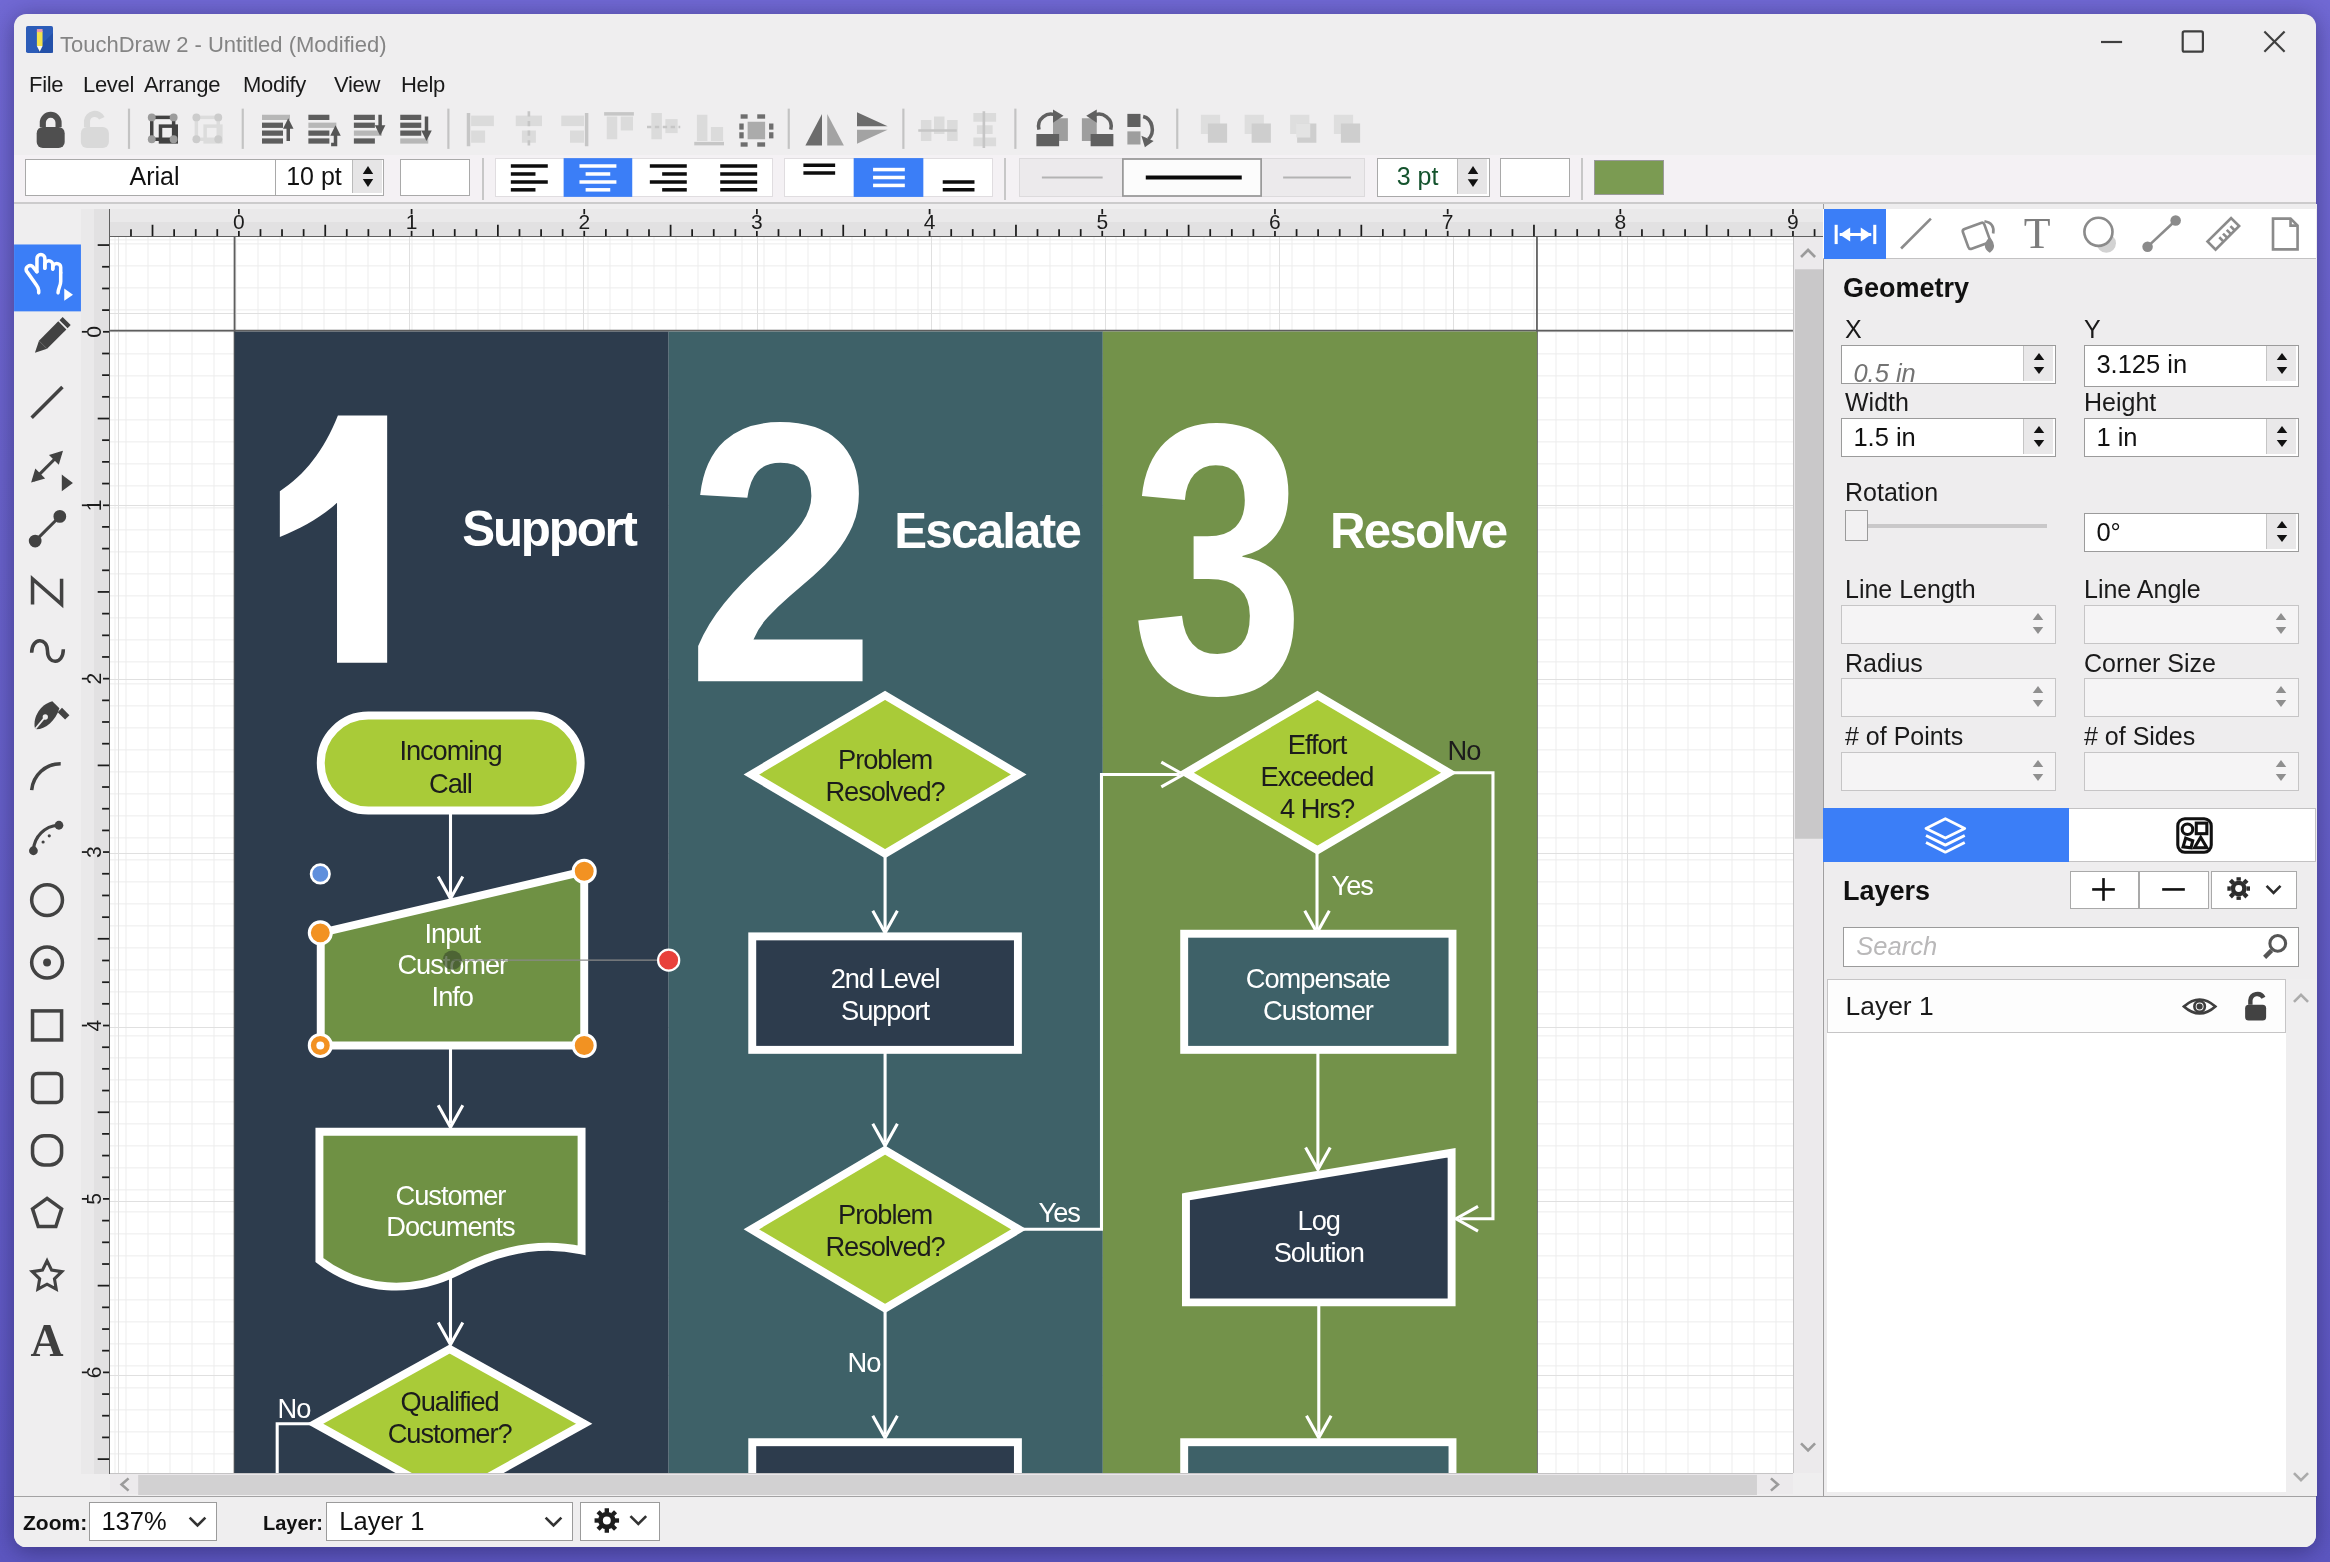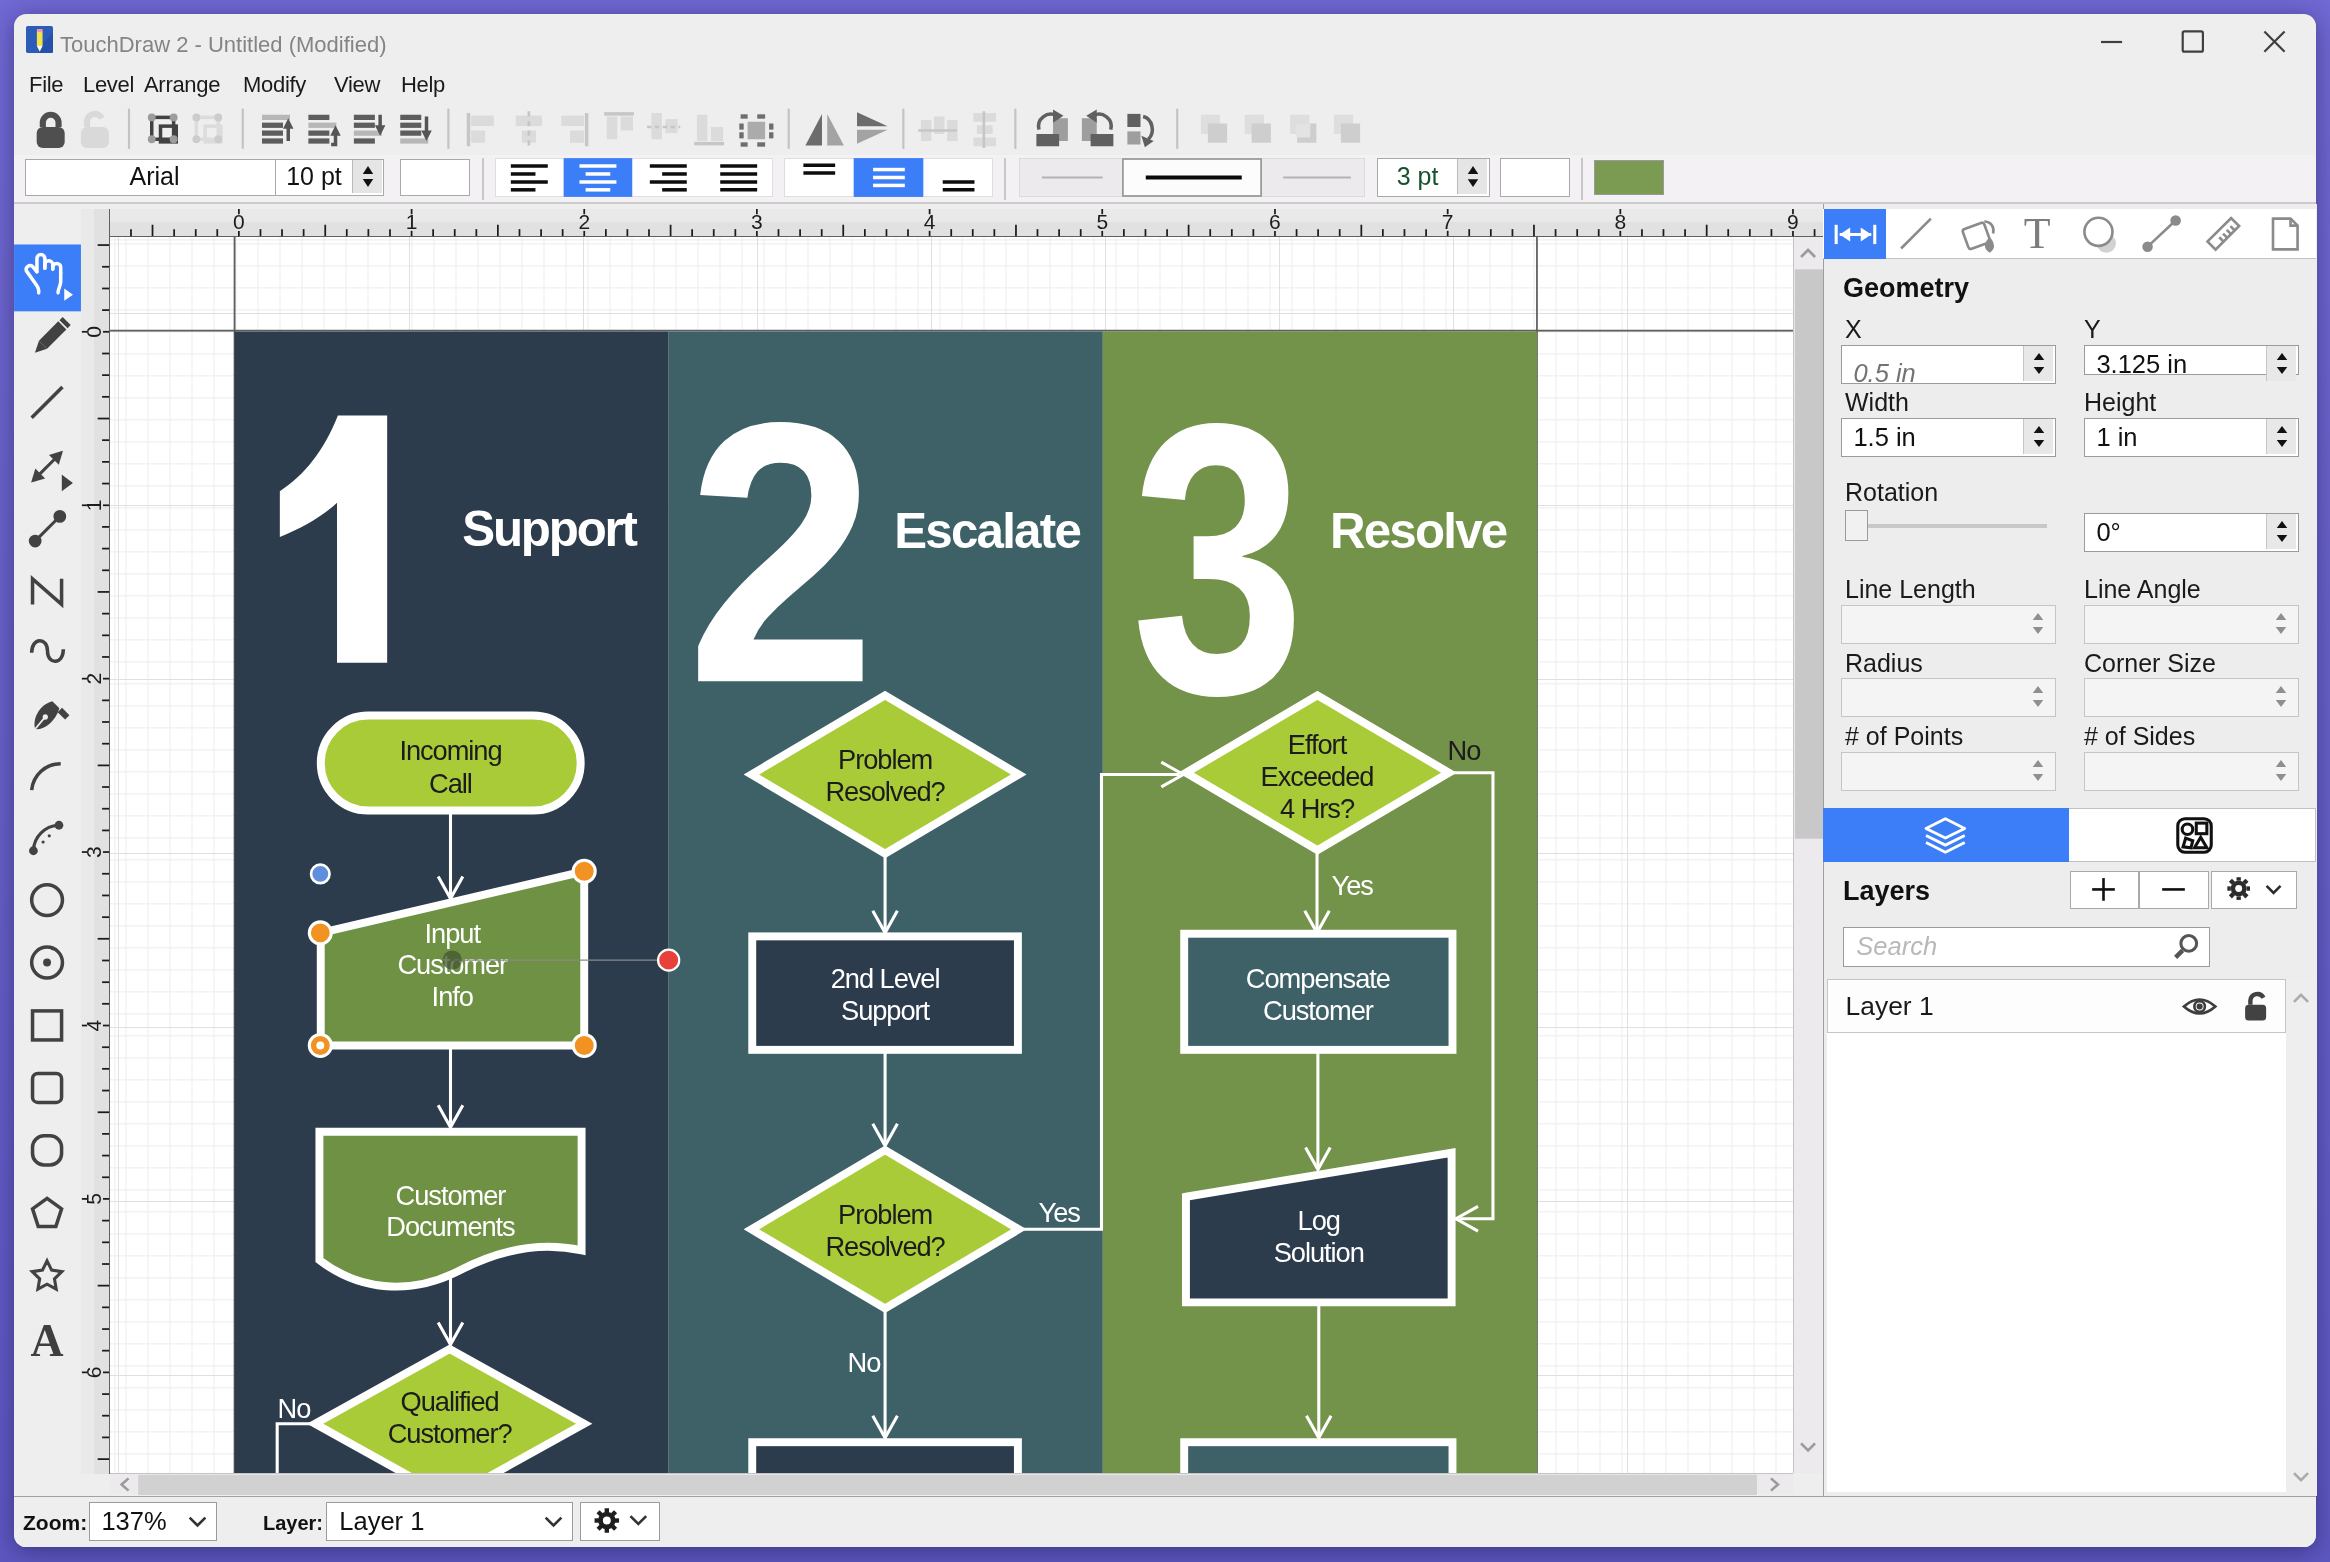--- a/index.html
+++ b/index.html
@@ -667,21 +667,21 @@
   <div class="abs" style="left:2084px; top:649px; font-size:25px; color:#1a1a1a;">Corner Size</div>
   <div class="abs" style="left:1845px; top:722px; font-size:25px; color:#1a1a1a;"># of Points</div>
   <div class="abs" style="left:2084px; top:722px; font-size:25px; color:#1a1a1a;"># of Sides</div>
   <div class="abs" style="left:1841px; top:345px; width:215px; height:39px; background:#fff; border:1.8px solid #9b9b9b;">
       <div class="abs" style="left:11.4px; top:13px; font-size:25.5px; color:#737373;font-style:italic;">0.5 in</div>
       <div class="abs" style="left:181px; top:0; width:30px; height:35px; background:#e9e8e9; border-left:0.9px solid #c5c5c5;"><svg width="30" height="35" viewBox="0 0 34 40">
           <polygon points="17,8 23,16 11,16" fill="#111"></polygon>
           <polygon points="17,32 23,24 11,24" fill="#111"></polygon>
         </svg></div>
     </div>
-  <div class="abs" style="left:2084px; top:345px; width:215px; height:30px; background:#fff; border:1.8px solid #9b9b9b;">
+  <div class="abs" style="left:2084px; top:345px; width:215px; height:42px; background:#fff; border:1.8px solid #9b9b9b;">
       <div class="abs" style="left:11.4px; top:4.4px; font-size:25.5px; color:#111;">3.125 in</div>
       <div class="abs" style="left:181px; top:0; width:30px; height:35px; background:#e9e8e9; border-left:0.9px solid #c5c5c5;"><svg width="30" height="35" viewBox="0 0 34 40">
           <polygon points="17,8 23,16 11,16" fill="#111"></polygon>
           <polygon points="17,32 23,24 11,24" fill="#111"></polygon>
         </svg></div>
     </div>
   <div class="abs" style="left:1841px; top:418px; width:215px; height:39px; background:#fff; border:1.8px solid #9b9b9b;">
       <div class="abs" style="left:11.4px; top:4.4px; font-size:25.5px; color:#111;">1.5 in</div>
       <div class="abs" style="left:181px; top:0; width:30px; height:35px; background:#e9e8e9; border-left:0.9px solid #c5c5c5;"><svg width="30" height="35" viewBox="0 0 34 40">
           <polygon points="17,8 23,16 11,16" fill="#111"></polygon>
@@ -784,21 +784,21 @@
             <line x1="6" y1="6" x2="9.5" y2="9.5"></line>
           <line x1="-9.5" y1="9.5" x2="-6" y2="6"></line>
             <line x1="6" y1="-6" x2="9.5" y2="-9.5"></line>
         </g>
         <circle r="4" fill="#fff"></circle>
       </g>
       <polyline points="62,16 70,24 78,16" fill="none" stroke="#2c2c2c" stroke-width="3"></polyline>
     </svg>
   </div>
 
-  <div class="abs" style="left:1843px; top:927px; width:367px; height:40px; background:#fff; border:1.8px solid #9b9b9b;">
+  <div class="abs" style="left:1843px; top:927px; width:456px; height:40px; background:#fff; border:1.8px solid #9b9b9b;">
     <div class="abs" style="left:12.3px; top:4.4px; font-size:25.5px; font-style:italic; color:#b9b8b9;">Search</div>
     <svg class="abs" style="right:7px; top:4.4px;" width="30" height="28" viewBox="0 0 34 32">
       <circle cx="19" cy="13" r="9" fill="none" stroke="#555" stroke-width="3.5"></circle>
       <line x1="12" y1="21" x2="4" y2="29" stroke="#555" stroke-width="5"></line>
     </svg>
   </div>
 
   <div class="abs" style="left:1827px; top:979px; width:459px; height:513px; background:#fff;"></div>
   <div class="abs" style="left:1827px; top:979px; width:459px; height:54px; background:#fdfdfd; border:1.8px solid #c6c5c6;">
     <div class="abs" style="left:17.6px; top:11.4px; font-size:26.4px; color:#1a1a1a;">Layer 1</div>

